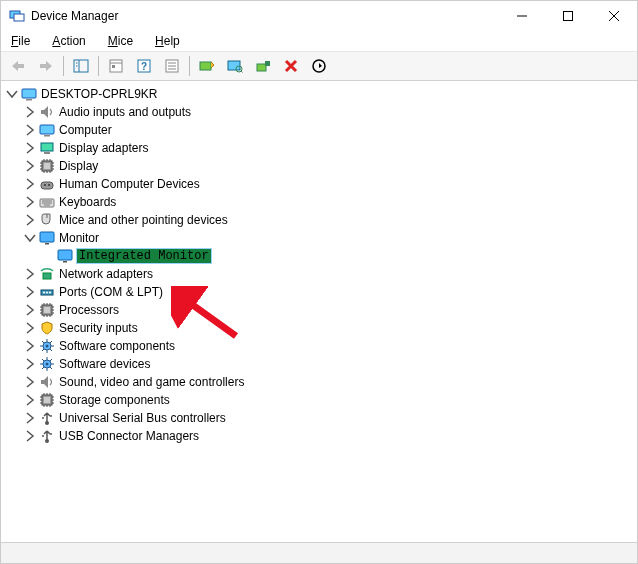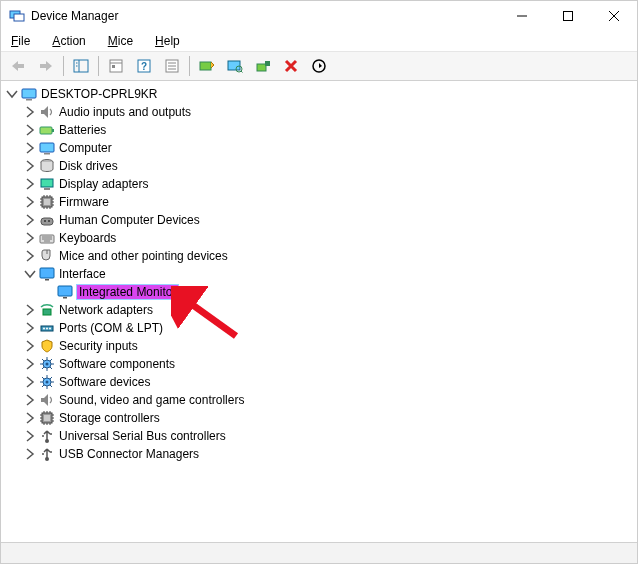--- a/index.html
+++ b/index.html
@@ -18,21 +18,21 @@
 .tool svg { display:block; }
 .sepline { width:1px; height:20px; background:#bbb; margin:0 2px;}
 .content { flex:1; overflow:auto; padding:4px 0 4px 4px; display:flex; flex-direction:column;}
 .tree-wrap{ flex:1; }
 .row { height:18px; display:flex; align-items:center; }
 .sp { display:inline-block; width:18px; height:18px;}
 .chev { display:inline-block; width:14px; height:14px; color:#555;}
 .chev svg { display:block;}
 .dicon { width:16px; height:16px; margin:0 4px 0 2px; display:flex; align-items:center; justify-content:center;}
 .label { white-space:nowrap;}
-.selected { background:#d946ef; outline:1px solid #99d1ff; }
+.selected { background:#15803d; outline:1px solid #99d1ff;font-family:Liberation Mono, monospace; }
 .arrow-annotation{ position:absolute; pointer-events:none;}
 .status{ height:20px; border-top:1px solid #d0d0d0; background:#f3f3f3;}
 </style>
 </head>
 <body>
 
 <svg width="0" height="0" style="position:absolute">
 <defs>
   <g id="chev-right">
         <path d="M4 2 L10 7 L4 12" fill="none" stroke="currentColor" stroke-width="1.5"></path>
@@ -257,80 +257,52 @@
         </div>
     <div class="row">
           <span class="sp"></span>
           <span class="chev">
             <svg width="14" height="14">
               <use href="#chev-right"></use>
             </svg>
           </span>
           <span class="dicon">
             <svg width="16" height="16">
-              <use href="#ic-battery"></use>
-            </svg>
-          </span>
-          <span class="label">Batteries</span>
-        </div>
-    <div class="row">
-          <span class="sp"></span>
-          <span class="chev">
-            <svg width="14" height="14">
-              <use href="#chev-right"></use>
-            </svg>
-          </span>
-          <span class="dicon">
-            <svg width="16" height="16">
               <use href="#ic-computer"></use>
             </svg>
           </span>
           <span class="label">Computer</span>
         </div>
     <div class="row">
           <span class="sp"></span>
           <span class="chev">
             <svg width="14" height="14">
               <use href="#chev-right"></use>
             </svg>
           </span>
           <span class="dicon">
             <svg width="16" height="16">
-              <use href="#ic-disk"></use>
-            </svg>
-          </span>
-          <span class="label">Disk drives</span>
-        </div>
-    <div class="row">
-          <span class="sp"></span>
-          <span class="chev">
-            <svg width="14" height="14">
-              <use href="#chev-right"></use>
-            </svg>
-          </span>
-          <span class="dicon">
-            <svg width="16" height="16">
               <use href="#ic-display"></use>
             </svg>
           </span>
           <span class="label">Display adapters</span>
         </div>
     <div class="row">
           <span class="sp"></span>
           <span class="chev">
             <svg width="14" height="14">
               <use href="#chev-right"></use>
             </svg>
           </span>
           <span class="dicon">
             <svg width="16" height="16">
               <use href="#ic-chip"></use>
             </svg>
           </span>
-          <span class="label">Firmware</span>
+          <span class="label">Display</span>
         </div>
     <div class="row">
           <span class="sp"></span>
           <span class="chev">
             <svg width="14" height="14">
               <use href="#chev-right"></use>
             </svg>
           </span>
           <span class="dicon">
             <svg width="16" height="16">
@@ -372,21 +344,21 @@
           <span class="chev">
             <svg width="14" height="14">
               <use href="#chev-down"></use>
             </svg>
           </span>
           <span class="dicon">
             <svg width="16" height="16">
               <use href="#ic-monitor"></use>
             </svg>
           </span>
-          <span class="label">Interface</span>
+          <span class="label">Monitor</span>
         </div>
     <div class="row">
           <span class="sp"></span>
           <span class="sp"></span>
           <span class="sp" style="width:14px"></span>
           <span class="dicon">
             <svg width="16" height="16">
               <use href="#ic-monitor"></use>
             </svg>
           </span>
@@ -422,20 +394,34 @@
         </div>
     <div class="row">
           <span class="sp"></span>
           <span class="chev">
             <svg width="14" height="14">
               <use href="#chev-right"></use>
             </svg>
           </span>
           <span class="dicon">
             <svg width="16" height="16">
+              <use href="#ic-chip"></use>
+            </svg>
+          </span>
+          <span class="label">Processors</span>
+        </div>
+    <div class="row">
+          <span class="sp"></span>
+          <span class="chev">
+            <svg width="14" height="14">
+              <use href="#chev-right"></use>
+            </svg>
+          </span>
+          <span class="dicon">
+            <svg width="16" height="16">
               <use href="#ic-shield"></use>
             </svg>
           </span>
           <span class="label">Security inputs</span>
         </div>
     <div class="row">
           <span class="sp"></span>
           <span class="chev">
             <svg width="14" height="14">
               <use href="#chev-right"></use>
@@ -481,21 +467,21 @@
           <span class="chev">
             <svg width="14" height="14">
               <use href="#chev-right"></use>
             </svg>
           </span>
           <span class="dicon">
             <svg width="16" height="16">
               <use href="#ic-chip"></use>
             </svg>
           </span>
-          <span class="label">Storage controllers</span>
+          <span class="label">Storage components</span>
         </div>
     <div class="row">
           <span class="sp"></span>
           <span class="chev">
             <svg width="14" height="14">
               <use href="#chev-right"></use>
             </svg>
           </span>
           <span class="dicon">
             <svg width="16" height="16">

